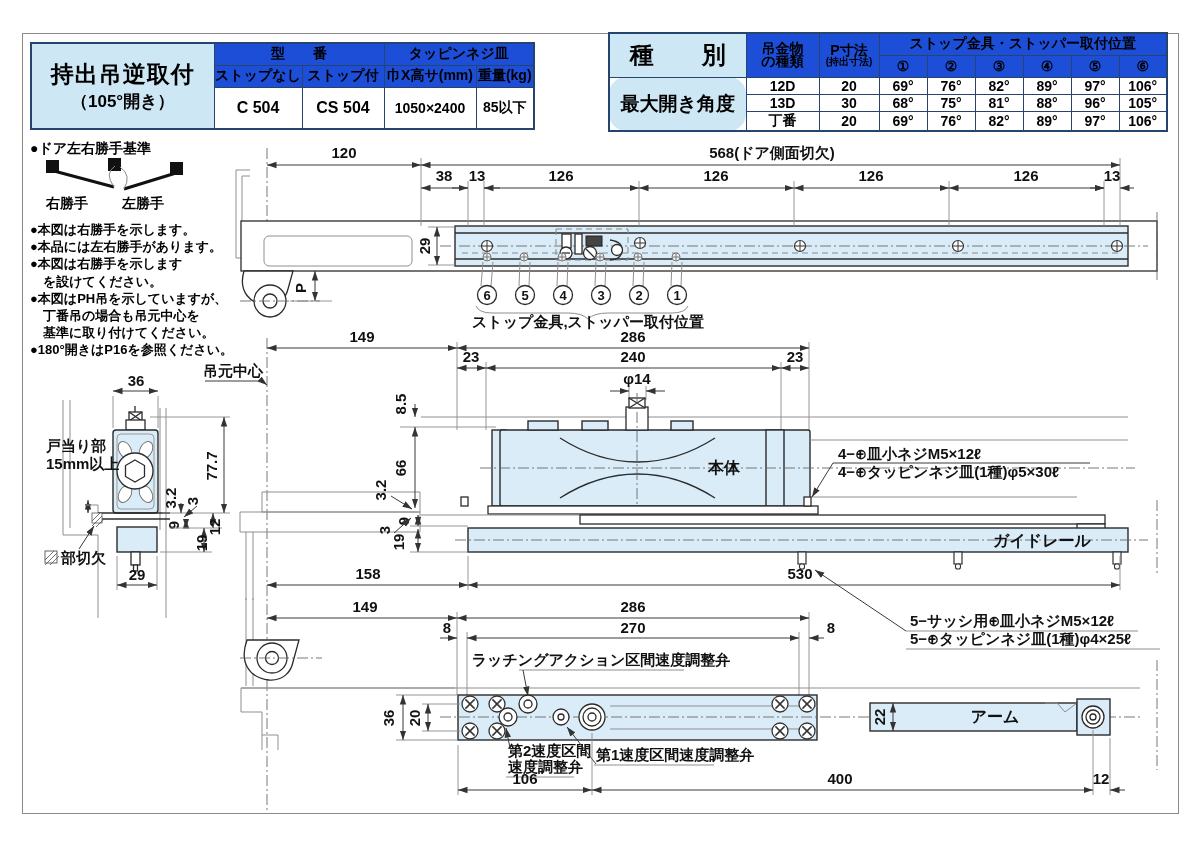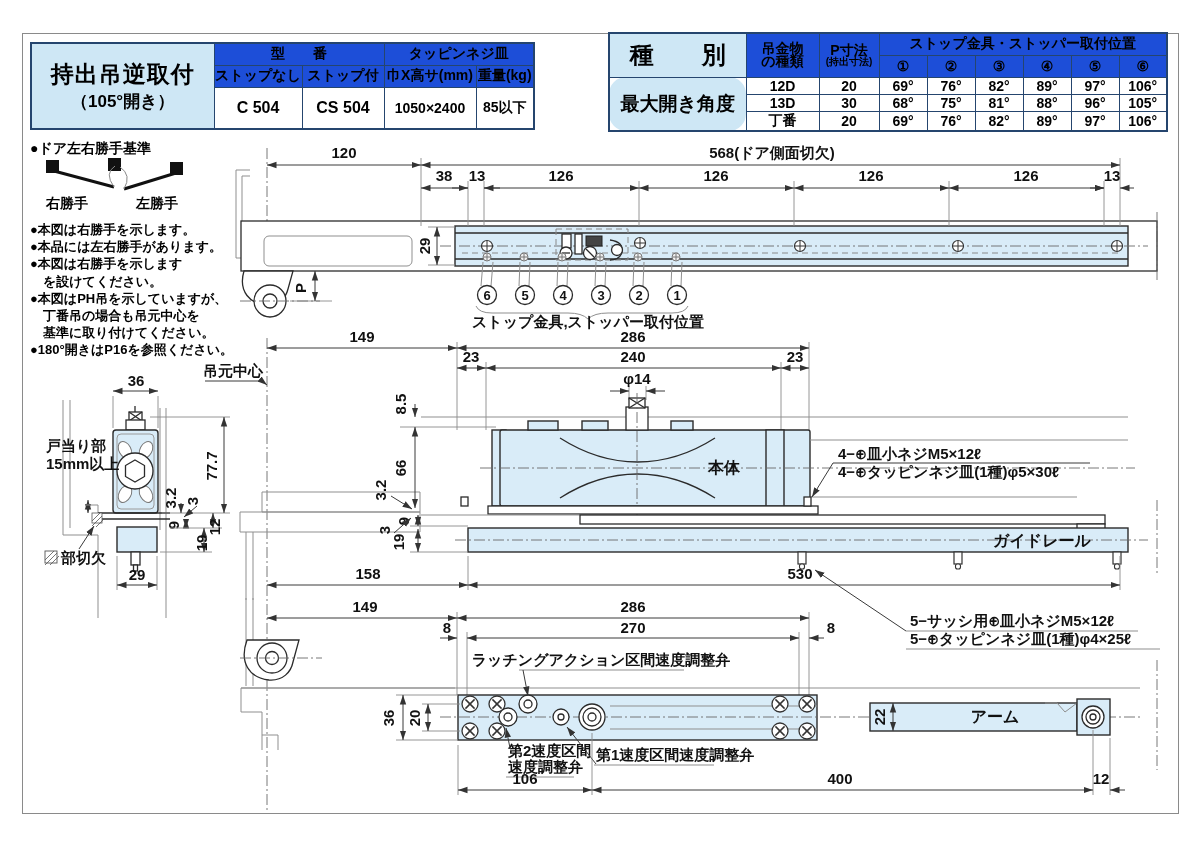--- a/index.html
+++ b/index.html
@@ -16,21 +16,21 @@
   td.dt{background:#fff;font-weight:bold;font-size:14px;}
   td.bigtitle{background:#cee7f5;}
   .t1{font-size:23px;font-weight:bold;letter-spacing:1px;}
   .t2{font-size:17px;font-weight:bold;}
   .t3{font-size:24px;font-weight:bold;}
   .t4{font-size:19px;font-weight:bold;border-radius:17px;}
   .sub{font-size:10px;font-weight:bold;display:block;line-height:10px;}
   .two{line-height:13px;font-size:13px;}
   .notes{position:absolute;left:30px;top:139px;width:218px;}
   .note-title{font-size:14px;font-weight:bold;color:#000;line-height:18px;}
-  .hand-labels{display:flex;gap:48px;padding-left:16px;font-size:14px;font-weight:bold;margin-top:-2px;}
+  .hand-labels{display:flex;gap:34px;padding-left:16px;font-size:14px;font-weight:bold;margin-top:-2px;}
   .note-line{font-size:13px;font-weight:bold;line-height:17.2px;color:#000;white-space:nowrap;}
   .nl-gap{margin-top:8px;}
   svg text{font-family:"Liberation Sans",sans-serif;}
   .dim{font-size:15px;font-weight:bold;fill:#111;}
   .lbl{font-size:15px;font-weight:bold;fill:#111;}
   .big{font-size:16px;font-weight:bold;fill:#111;}
   .cnum{font-size:13px;font-weight:bold;fill:#111;}
   .ln{stroke:#2b2b2b;stroke-width:1.3;fill:none;}
   .lnt{stroke:#8f8f8f;stroke-width:1;fill:none;}
   .ext{stroke:#8a8a8a;stroke-width:0.9;fill:none;}

